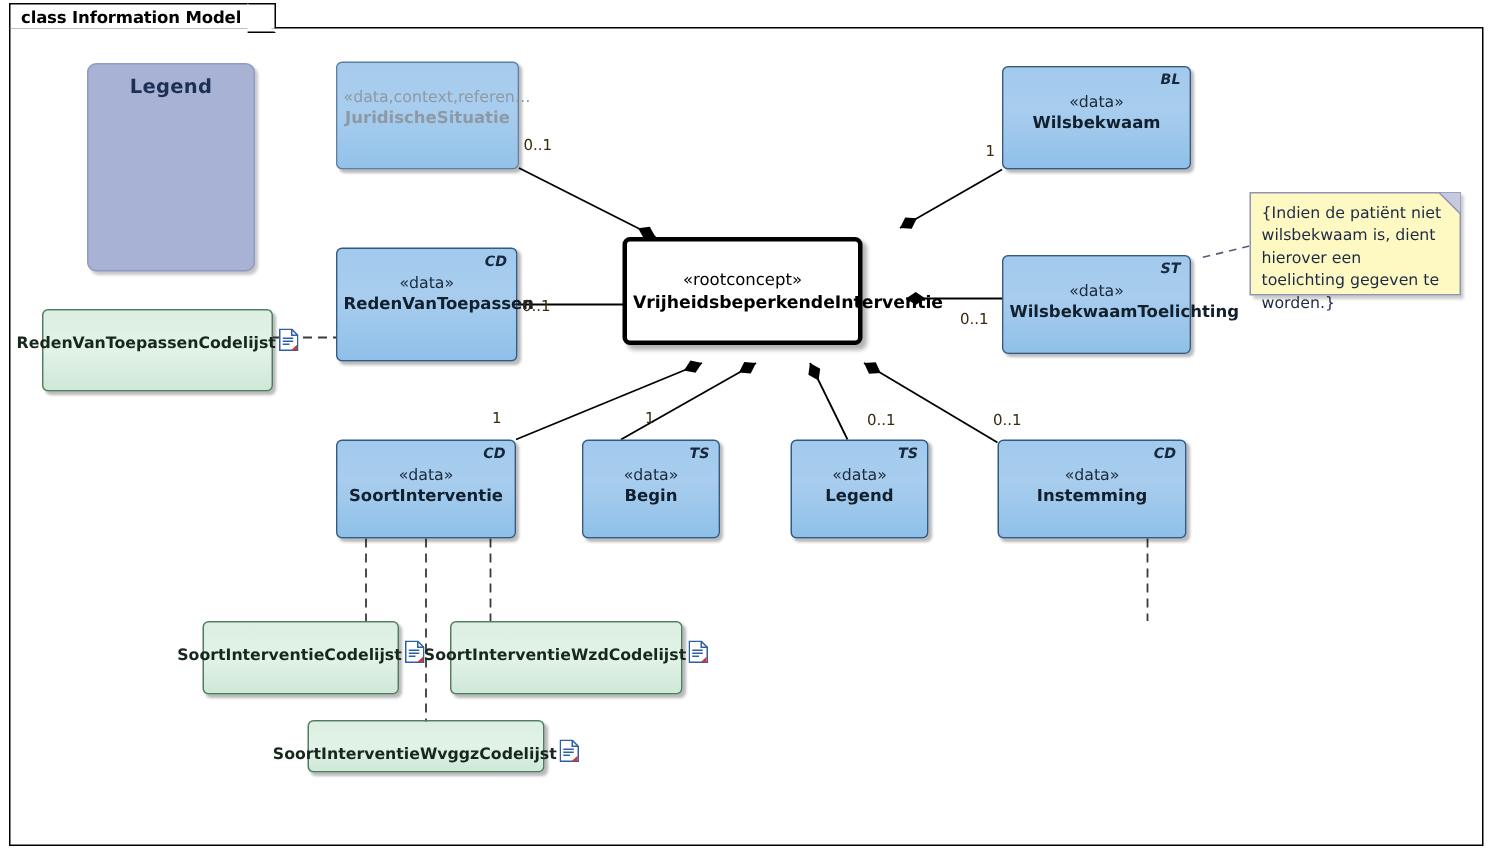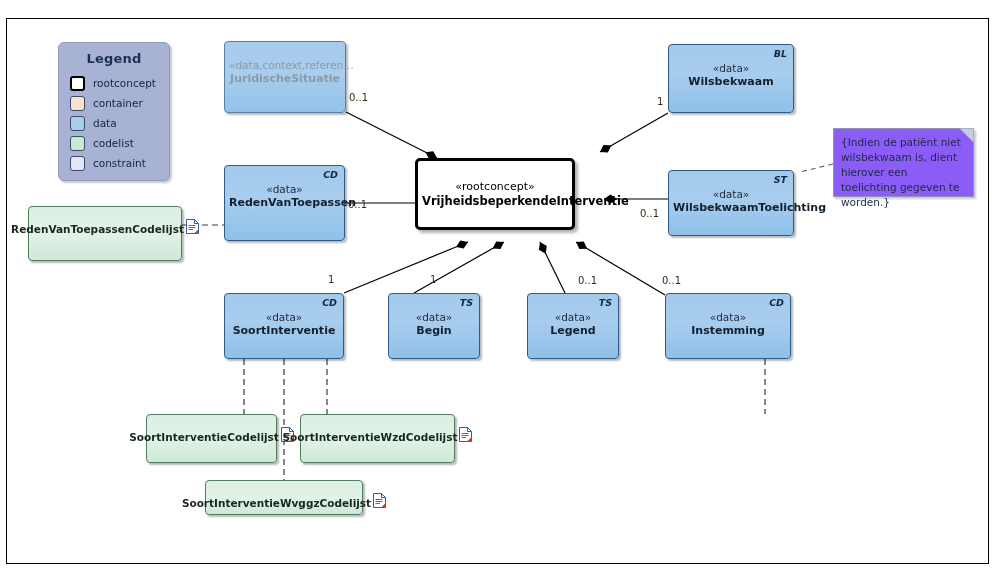--- a/index.html
+++ b/index.html
@@ -143,21 +143,21 @@
     font-size: 10.5px;
     font-weight: bold;
     color: #16281c;
     white-space: nowrap;
   }
 
   
   .note-node {
     position: absolute;
     box-sizing: border-box;
-    background: #8b5cf6;
+    background: #fef9c3;
     border: 1px solid #8f93b8;
     box-shadow: 2px 2px 2px rgba(0,0,0,0.22);
   }
   .note-fold {
     position: absolute;
     right: -1px;
     top: -1px;
     width: 15px;
     height: 15px;
   }
@@ -219,20 +219,23 @@
   }
 
   .doc-icon { flex: 0 0 auto; }
 </style>
 </head>
 <body>
 
 <div id="canvas">
 
   <div class="frame"></div>
+  <div class="frame-tab">
+    <span>class Information Model</span>
+  </div>
 
   <svg id="wires" viewBox="0 0 997 572">
     <defs>
       <marker id="blackdiamond" markerWidth="14" markerHeight="10" refX="13" refY="5" orient="auto" markerUnits="userSpaceOnUse">
         <path d="M0,5 L6.5,0.6 L13,5 L6.5,9.4 Z" fill="#000000"></path>
       </marker>
     </defs>
 
     <path d="M346,112 L437,158" stroke="#000000" stroke-width="1.2" fill="none" marker-end="url(#blackdiamond)"></path>
 
@@ -258,42 +261,20 @@
 
     <path d="M284,359 L284,489" stroke="#3a3a3a" stroke-width="1.2" fill="none" stroke-dasharray="6,4"></path>
 
     <path d="M327,359 L327,414" stroke="#3a3a3a" stroke-width="1.2" fill="none" stroke-dasharray="6,4"></path>
 
     <path d="M765,359 L765,414" stroke="#3a3a3a" stroke-width="1.2" fill="none" stroke-dasharray="6,4"></path>
   </svg>
 
   <div class="legend">
     <div class="legend-title">Legend</div>
-    <div class="legend-items">
-      <div class="legend-row">
-        <span class="legend-swatch sw-root"></span>
-        <span class="legend-label">rootconcept</span>
-      </div>
-      <div class="legend-row">
-        <span class="legend-swatch" style="background:#fae2cf;"></span>
-        <span class="legend-label">container</span>
-      </div>
-      <div class="legend-row">
-        <span class="legend-swatch" style="background:#a8cdee;"></span>
-        <span class="legend-label">data</span>
-      </div>
-      <div class="legend-row">
-        <span class="legend-swatch" style="background:#c9e8d4;"></span>
-        <span class="legend-label">codelist</span>
-      </div>
-      <div class="legend-row">
-        <span class="legend-swatch" style="background:#e4e7f7;"></span>
-        <span class="legend-label">constraint</span>
-      </div>
-    </div>
   </div>
 
   <div class="node faded-node" style="left:224px; top:41px; width:122px; height:72px;">
     <div class="body">
       <span class="stereo">«data,context,referen…</span>
       <span class="nm">JuridischeSituatie</span>
     </div>
   </div>
   <div class="mult" style="left:349px; top:92px;">0..1</div>
 
@@ -374,21 +355,21 @@
         <svg width="13" height="15" viewBox="0 0 13 15">
           <path d="M0.5,0.5 H8.5 L12.5,4.5 V14.5 H0.5 Z" fill="#ffffff" stroke="#2c5fa8" stroke-width="1"></path>
           <path d="M8.5,0.5 V4.5 H12.5" fill="none" stroke="#2c5fa8" stroke-width="1"></path>
           <path d="M2.5,6.5 H9.5 M2.5,8.5 H9.5 M2.5,10.5 H7" stroke="#2c5fa8" stroke-width="0.9"></path>
           <path d="M8,14.5 L12,14.5 L12,10.8 Z" fill="#d33a2c"></path>
         </svg>
       </span>
     </div>
   </div>
 
-  <div class="node codelist-node" style="left:146px; top:414px; width:131px; height:49px;">
+  <div class="node codelist-node" style="left:135px; top:414px; width:131px; height:49px;">
     <div class="cl-row">
       <span class="cl-name">SoortInterventieCodelijst</span>
       <span class="doc-icon">
         <svg width="13" height="15" viewBox="0 0 13 15">
           <path d="M0.5,0.5 H8.5 L12.5,4.5 V14.5 H0.5 Z" fill="#ffffff" stroke="#2c5fa8" stroke-width="1"></path>
           <path d="M8.5,0.5 V4.5 H12.5" fill="none" stroke="#2c5fa8" stroke-width="1"></path>
           <path d="M2.5,6.5 H9.5 M2.5,8.5 H9.5 M2.5,10.5 H7" stroke="#2c5fa8" stroke-width="0.9"></path>
           <path d="M8,14.5 L12,14.5 L12,10.8 Z" fill="#d33a2c"></path>
         </svg>
       </span>

